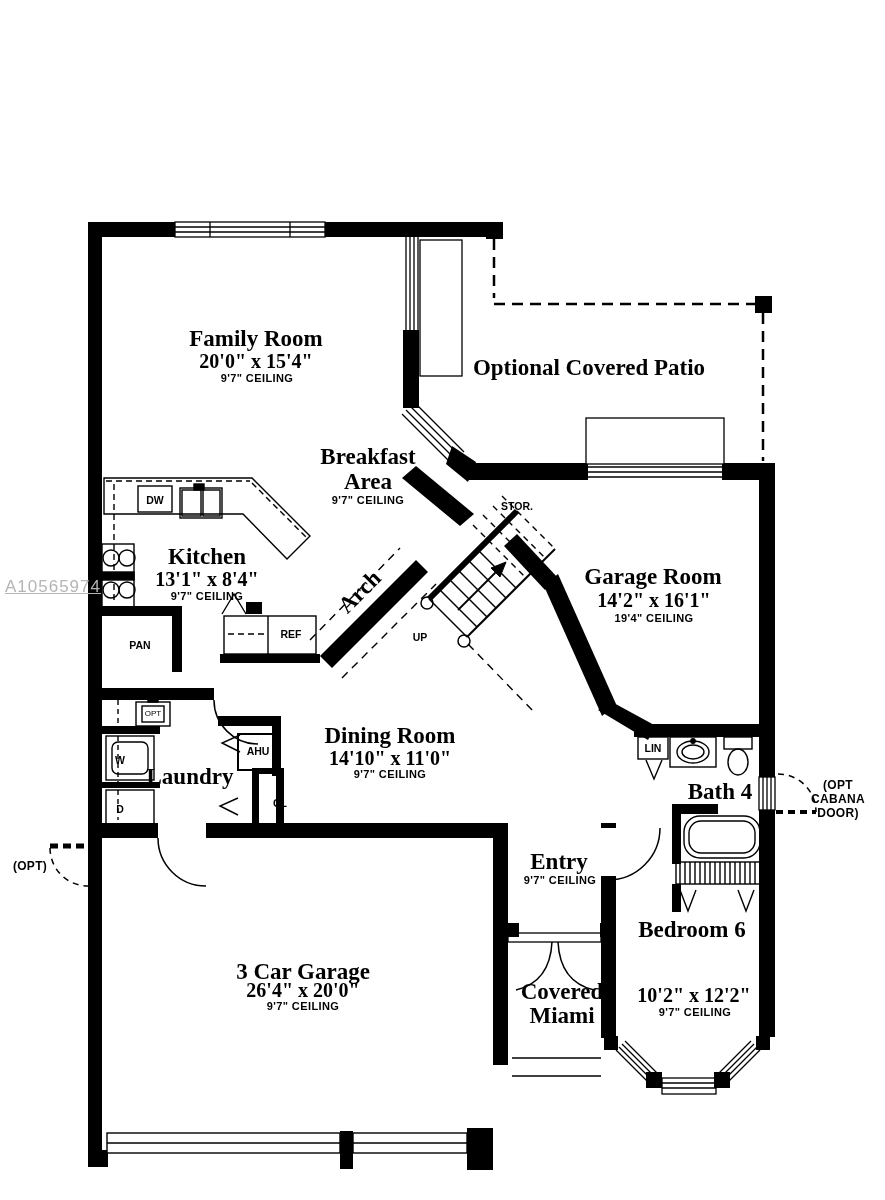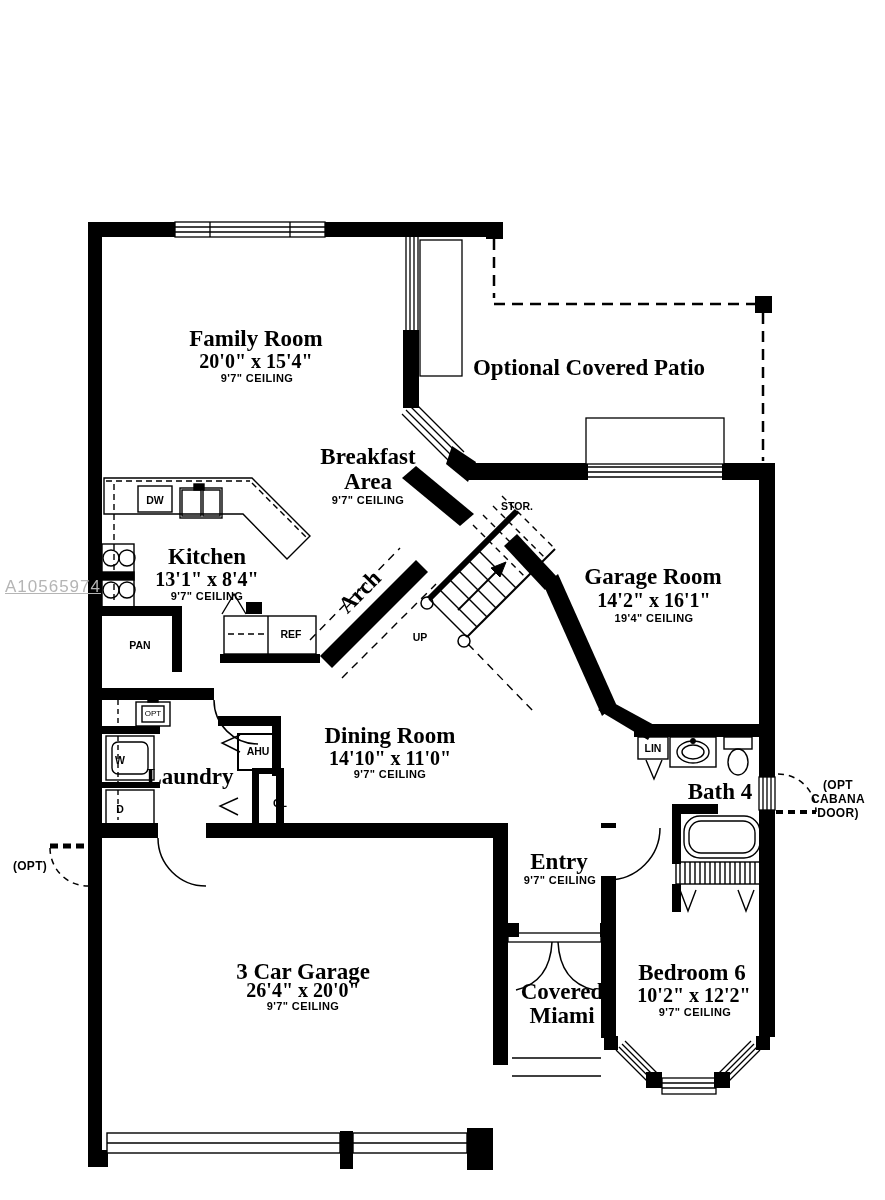--- a/index.html
+++ b/index.html
@@ -294,21 +294,21 @@
 <div class="lbl room-name" style="left:559px;top:862px">Entry</div>
 <div class="lbl room-ceil" style="left:560px;top:880px">9'7" CEILING</div>
 
 <div class="lbl room-name" style="left:303px;top:972px">3 Car Garage</div>
 <div class="lbl room-dims" style="left:303px;top:990px">26'4" x 20'0"</div>
 <div class="lbl room-ceil" style="left:303px;top:1006px">9'7" CEILING</div>
 
 <div class="lbl room-name" style="left:562px;top:992px">Covered</div>
 <div class="lbl room-name" style="left:562px;top:1016px">Miami</div>
 
-<div class="lbl room-name" style="left:692px;top:973px">Bedroom 6</div>
+<div class="lbl room-name" style="left:692px;top:930px">Bedroom 6</div>
 <div class="lbl room-dims" style="left:694px;top:995px">10'2" x 12'2"</div>
 <div class="lbl room-ceil" style="left:695px;top:1012px">9'7" CEILING</div>
 
 <div class="lbl fixture" style="left:155px;top:500px">DW</div>
 <div class="lbl fixture" style="left:140px;top:645px">PAN</div>
 <div class="lbl fixture" style="left:291px;top:634px">REF</div>
 <div class="lbl fixture" style="left:258px;top:751px">AHU</div>
 <div class="lbl fixture" style="left:280px;top:803px">CL</div>
 <div class="lbl fixture" style="left:120px;top:760px">W</div>
 <div class="lbl fixture" style="left:120px;top:809px">D</div>

